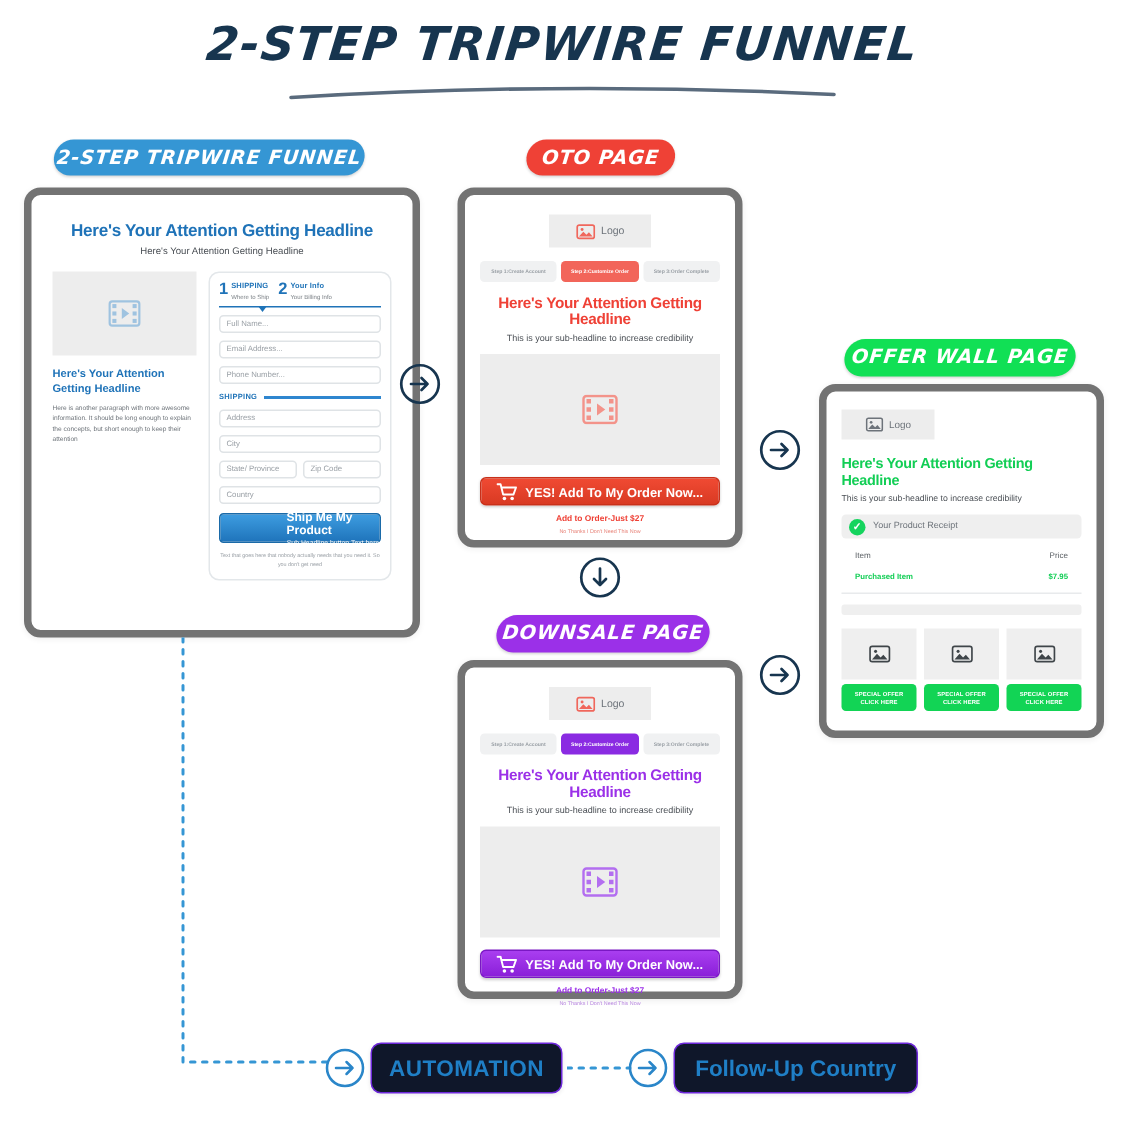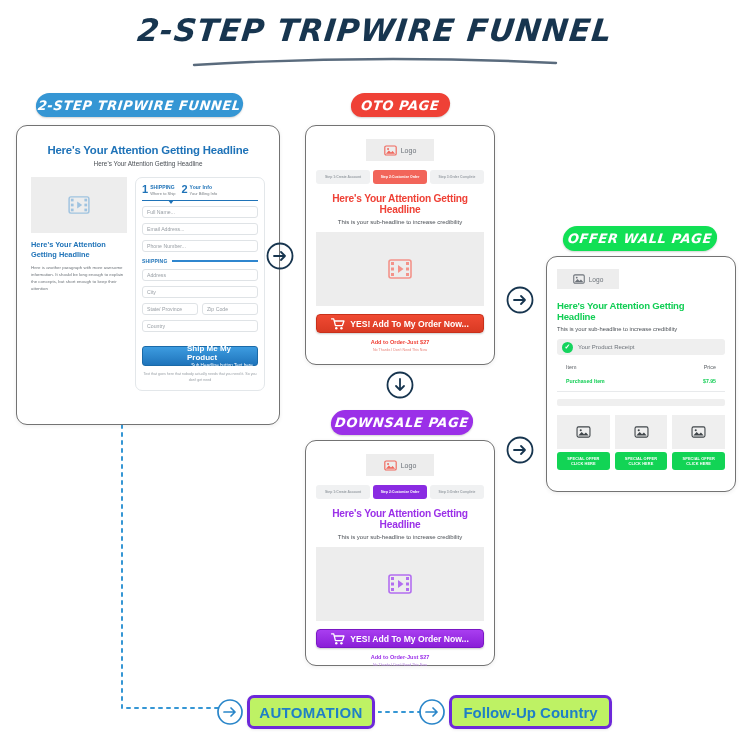--- a/index.html
+++ b/index.html
@@ -33,21 +33,21 @@
   }
   .badge span{ display:block; }
   #badge-tripwire{ left:36px; top:93px; width:207px; height:24px; background:#3596d4; font-size:13px; }
   #badge-oto{ left:351px; top:93px; width:99px; height:24px; background:#ef4136; font-size:13px; }
   #badge-offerwall{ left:563px; top:226px; width:154px; height:25px; background:#11e055; font-size:13px; }
   #badge-downsale{ left:331px; top:410px; width:142px; height:25px; background:#9b30e8; font-size:13px; }
 
   
   .card{
     position:absolute; background:#fff;
-    border:1px solid #737373; border-radius:11px;
+    border:5px solid #737373; border-radius:11px;
     box-shadow:0 1px 4px rgba(0,0,0,.07);
   }
 
   
   #card-tripwire{ left:16px; top:125px; width:264px; height:300px; padding:10px 10px; }
   .tw-h1{ text-align:center; color:#1f73b8; font-weight:bold; font-size:11.4px; margin-top:8px; letter-spacing:-.2px;}
   .tw-h2{ text-align:center; color:#4a4f55; font-size:6.4px; margin-top:4px; }
   .tw-body{ display:flex; gap:8px; margin-top:10px; padding:0 4px; }
   .tw-left{ width:96px; }
   .tw-video{
@@ -75,21 +75,21 @@
     border:1px solid #dfe3e6; border-radius:3px; height:12px; margin-top:5px;
     display:flex; align-items:center; padding-left:4px;
     color:#9aa0a6; font-size:5.2px;
   }
   .tw-sub{ display:flex; align-items:center; gap:4px; margin-top:6px; }
   .tw-sub .lbl{ color:#1f73b8; font-weight:bold; font-size:5px; letter-spacing:.2px;}
   .tw-sub .ln{ flex:1; height:1.5px; background:#2f86cf; }
   .tw-row{ display:flex; gap:4px; }
   .tw-row .tw-input{ flex:1; }
   .tw-btn{
-    margin-top:14px; height:20px; border-radius:3px;
+    margin-top:6px; height:20px; border-radius:3px;
     background:linear-gradient(#3d9ce0,#1f74bb);
     border:1px solid #1a6aa8;
     display:flex; flex-direction:column; align-items:center; justify-content:center;
     color:#fff;
     padding-left:44px;
   }
   .tw-btn .b1{ font-weight:bold; font-size:8px; }
   .tw-btn .b2{ font-size:4.6px; margin-top:1px; }
   .tw-fine{ text-align:center; color:#9aa0a6; font-size:3.6px; line-height:1.7; margin-top:5px; }
 
@@ -155,21 +155,21 @@
   .ow-thumb{ height:34px; background:#efefef; display:flex; align-items:center; justify-content:center; }
   .ow-btn{ margin-top:3px; height:18px; background:#12d455; border-radius:3px;
            display:flex; flex-direction:column; align-items:center; justify-content:center;
            color:#fff; font-weight:bold; font-size:3.9px; line-height:1.35; letter-spacing:.1px;}
 
   
   .arrow{ position:absolute; width:28px; height:28px; }
 
   
   .pill{
-    position:absolute; border:3px solid #6d28d9; border-radius:7px; background:#bef264;
+    position:absolute; border:1px solid #6d28d9; border-radius:7px; background:#0f172a;
     box-shadow:0 1px 3px rgba(0,0,0,.08);
     display:flex; align-items:center; justify-content:center;
     color:#1f7fc6; font-weight:bold;
   }
   #pill-automation{ left:247px; top:695px; width:128px; height:34px; font-size:15px; letter-spacing:.3px;}
   #pill-followup{ left:449px; top:695px; width:163px; height:34px; font-size:15px; }
 
   .dashed{ position:absolute; }
 </style>
 </head>

